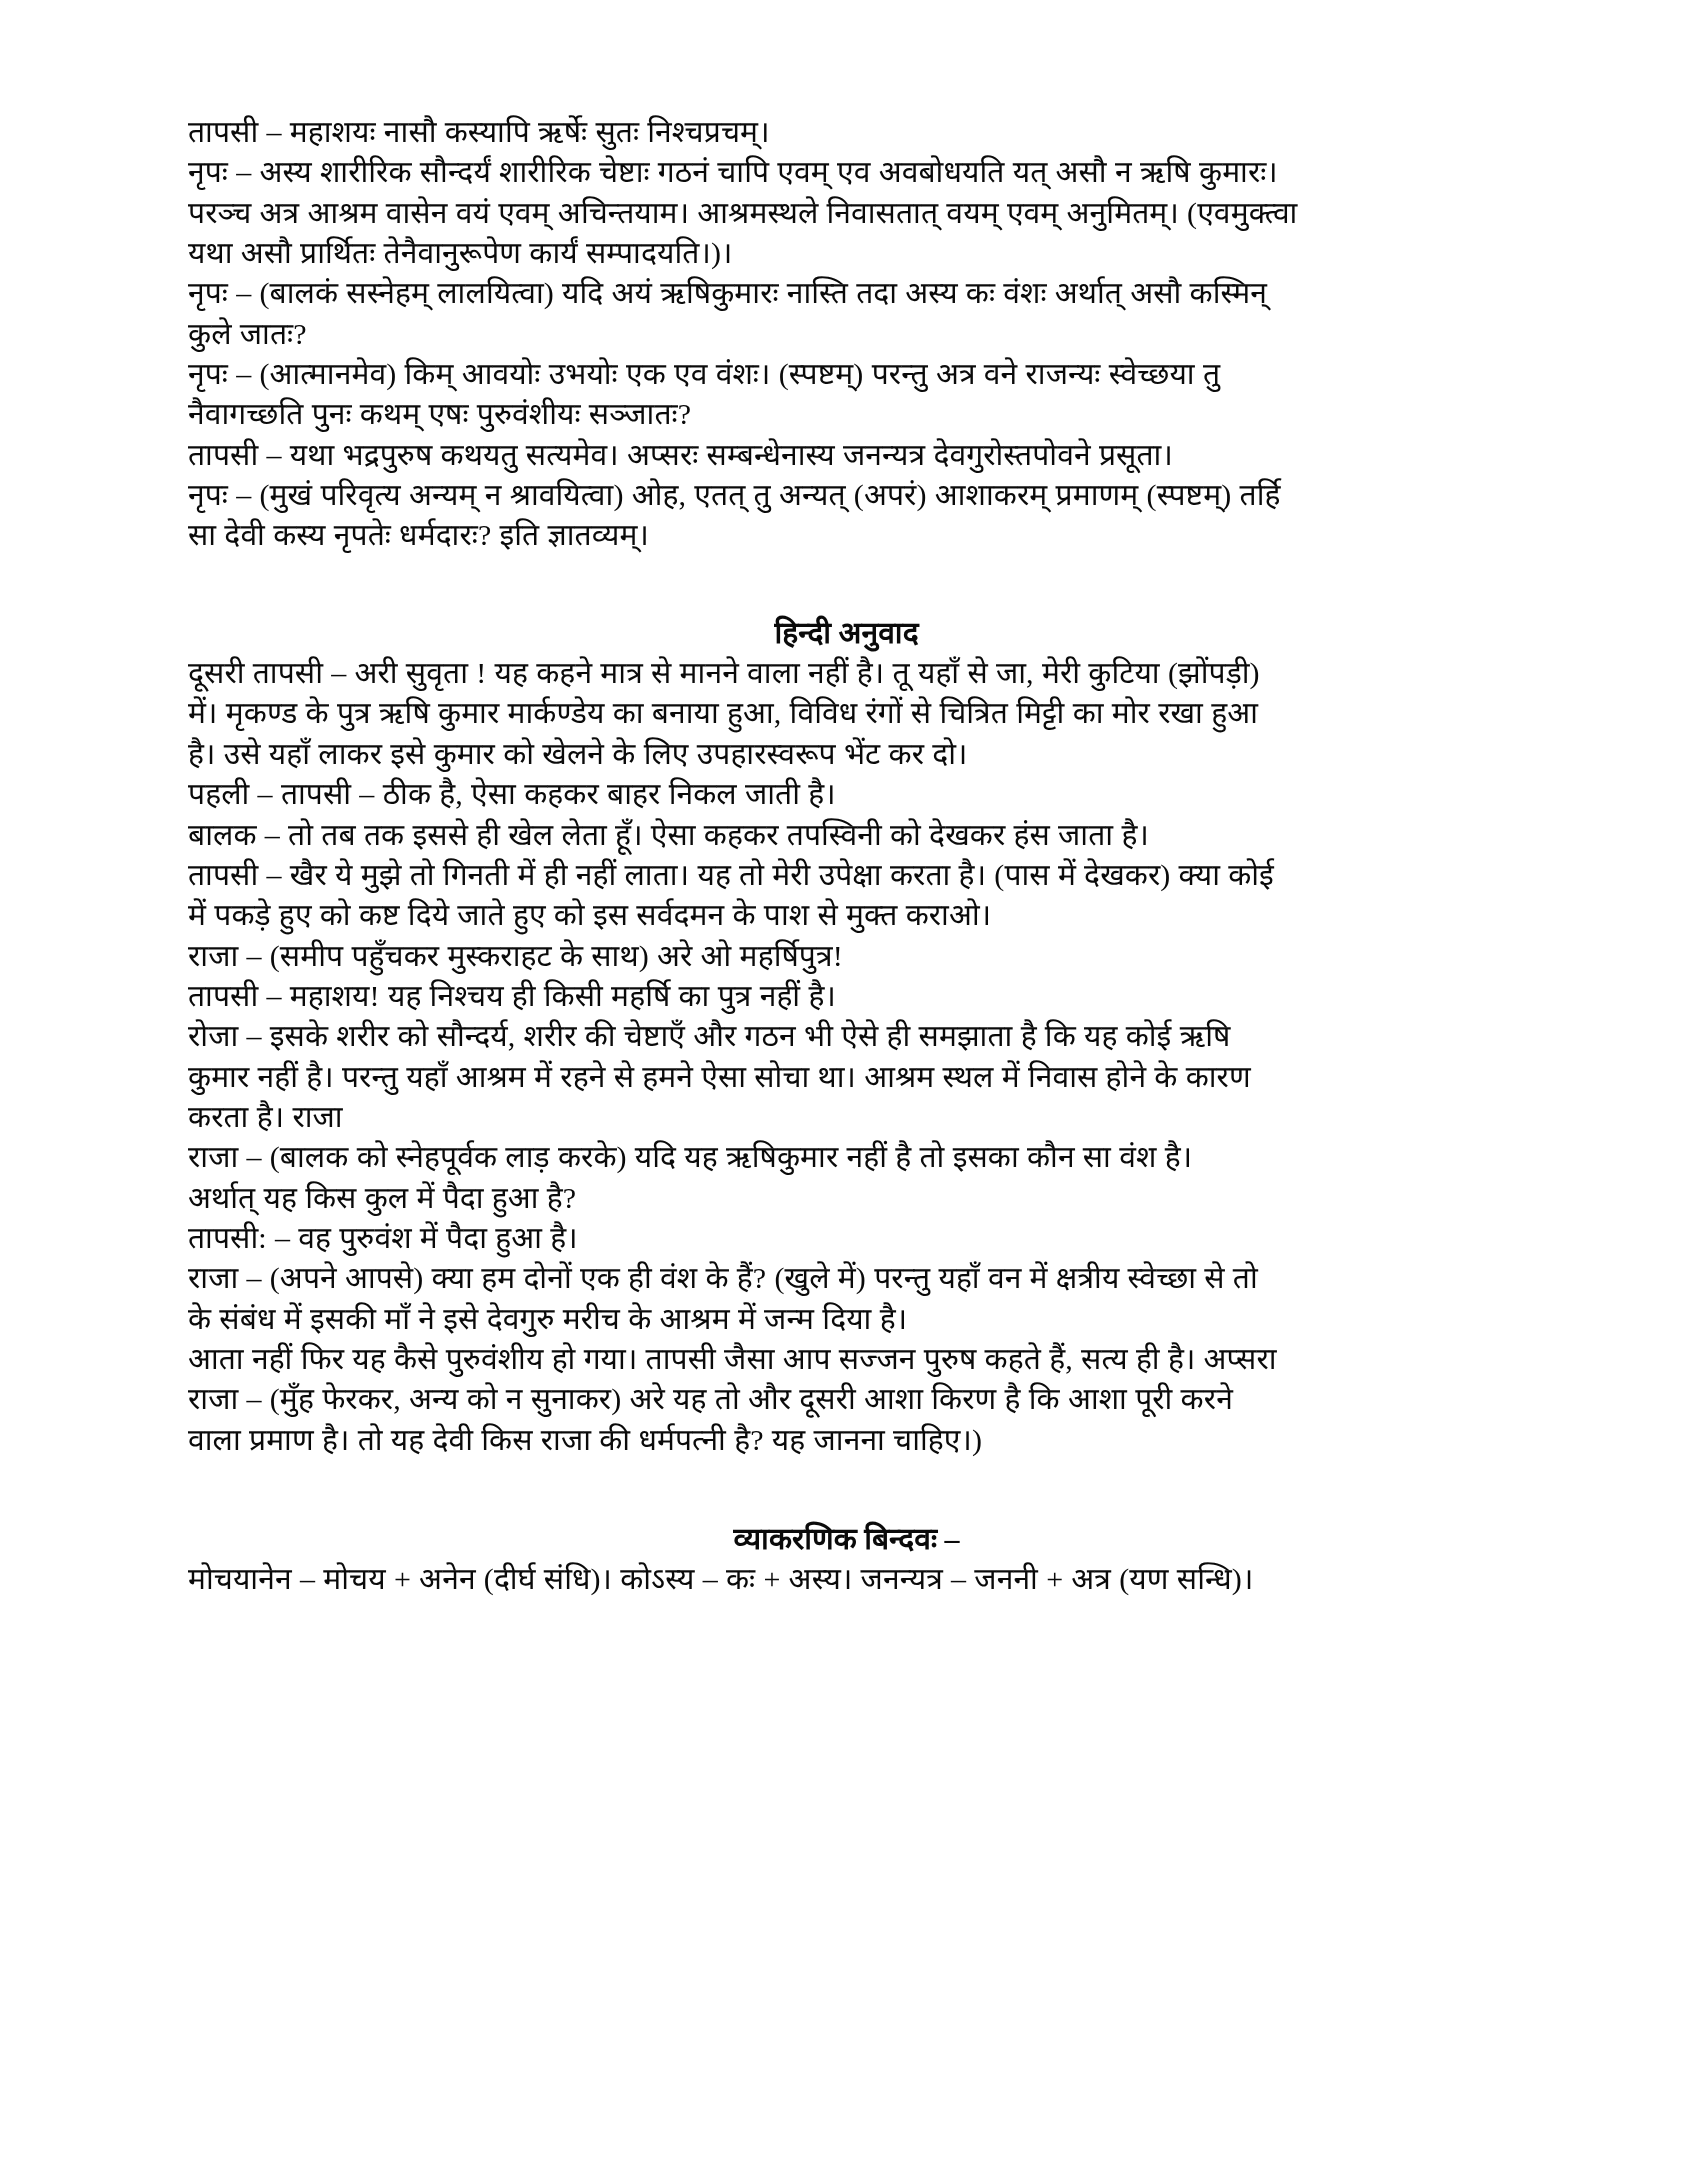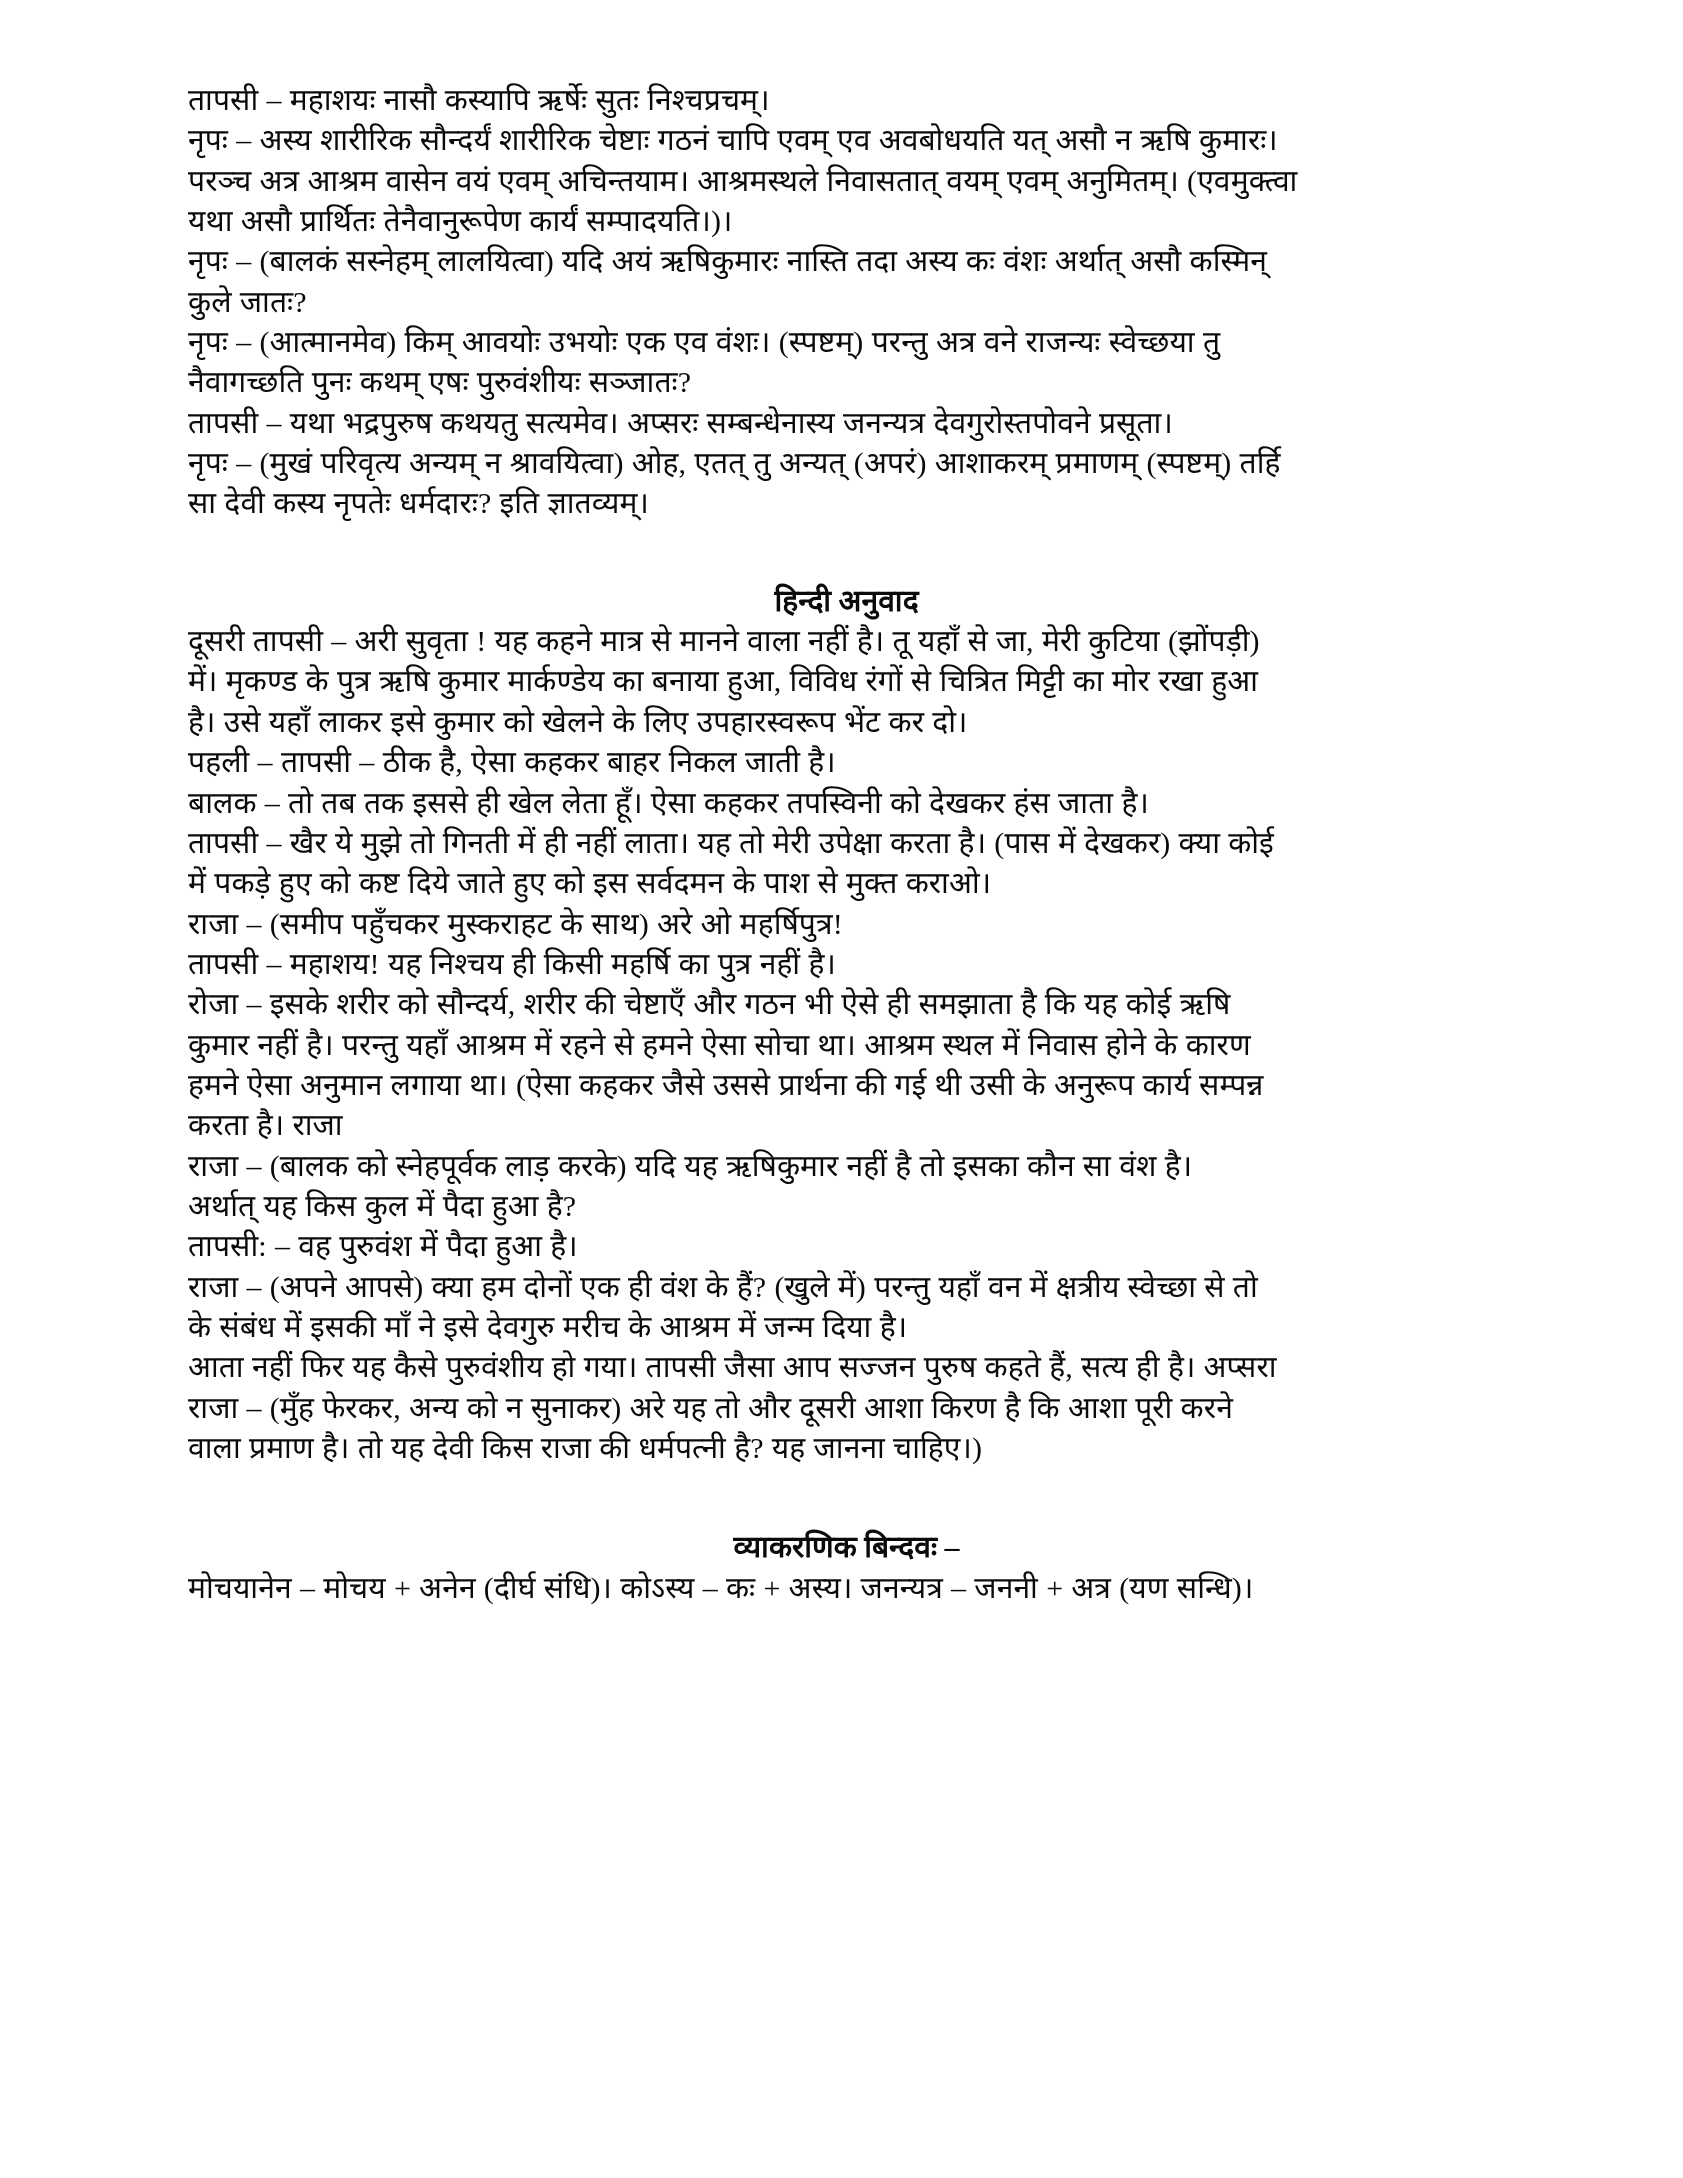--- a/index.html
+++ b/index.html
@@ -12,21 +12,21 @@
     height: 2178px;
     font-family: "Liberation Serif", "DejaVu Serif", serif;
     color: #0a0a0a;
   }
   .page {
     position: relative;
     width: 1683px;
     height: 2138px;
     background: #ffffff;
     box-sizing: border-box;
-    padding: 80px 176px 0 188px;
+    padding: 112px 176px 0 188px;
   }
   .doc-body {
     width: 1317px;
   }
   .para {
     font-size: 30px;
     line-height: 1.345;
     text-align: left;
     margin: 0;
     letter-spacing: 0.1px;
@@ -81,21 +81,20 @@
       <span class="line">में। मृकण्ड के पुत्र ऋषि कुमार मार्कण्डेय का बनाया हुआ, विविध रंगों से चित्रित मिट्टी का मोर रखा हुआ</span>
       <span class="line">है। उसे यहाँ लाकर इसे कुमार को खेलने के लिए उपहारस्वरूप भेंट कर दो।</span>
       <span class="line">पहली – तापसी – ठीक है, ऐसा कहकर बाहर निकल जाती है।</span>
       <span class="line">बालक – तो तब तक इससे ही खेल लेता हूँ। ऐसा कहकर तपस्विनी को देखकर हंस जाता है।</span>
       <span class="line">तापसी – खैर ये मुझे तो गिनती में ही नहीं लाता। यह तो मेरी उपेक्षा करता है। (पास में देखकर) क्या कोई</span>
       <span class="line">में पकड़े हुए को कष्ट दिये जाते हुए को इस सर्वदमन के पाश से मुक्त कराओ।</span>
       <span class="line">राजा – (समीप पहुँचकर मुस्कराहट के साथ) अरे ओ महर्षिपुत्र!</span>
       <span class="line">तापसी – महाशय! यह निश्चय ही किसी महर्षि का पुत्र नहीं है।</span>
       <span class="line">रोजा – इसके शरीर को सौन्दर्य, शरीर की चेष्टाएँ और गठन भी ऐसे ही समझाता है कि यह कोई ऋषि</span>
       <span class="line">कुमार नहीं है। परन्तु यहाँ आश्रम में रहने से हमने ऐसा सोचा था। आश्रम स्थल में निवास होने के कारण</span>
-      <span class="line">हमने ऐसा अनुमान लगाया था। (ऐसा कहकर जैसे उससे प्रार्थना की गई थी उसी के अनुरूप कार्य सम्पन्न</span>
       <span class="line">करता है। राजा</span>
       <span class="line">राजा – (बालक को स्नेहपूर्वक लाड़ करके) यदि यह ऋषिकुमार नहीं है तो इसका कौन सा वंश है।</span>
       <span class="line">अर्थात् यह किस कुल में पैदा हुआ है?</span>
       <span class="line">तापसी: – वह पुरुवंश में पैदा हुआ है।</span>
       <span class="line">राजा – (अपने आपसे) क्या हम दोनों एक ही वंश के हैं? (खुले में) परन्तु यहाँ वन में क्षत्रीय स्वेच्छा से तो</span>
       <span class="line">के संबंध में इसकी माँ ने इसे देवगुरु मरीच के आश्रम में जन्म दिया है।</span>
       <span class="line">आता नहीं फिर यह कैसे पुरुवंशीय हो गया। तापसी जैसा आप सज्जन पुरुष कहते हैं, सत्य ही है। अप्सरा</span>
       <span class="line">राजा – (मुँह फेरकर, अन्य को न सुनाकर) अरे यह तो और दूसरी आशा किरण है कि आशा पूरी करने</span>
       <span class="line">वाला प्रमाण है। तो यह देवी किस राजा की धर्मपत्नी है? यह जानना चाहिए।)</span>
     </div>

